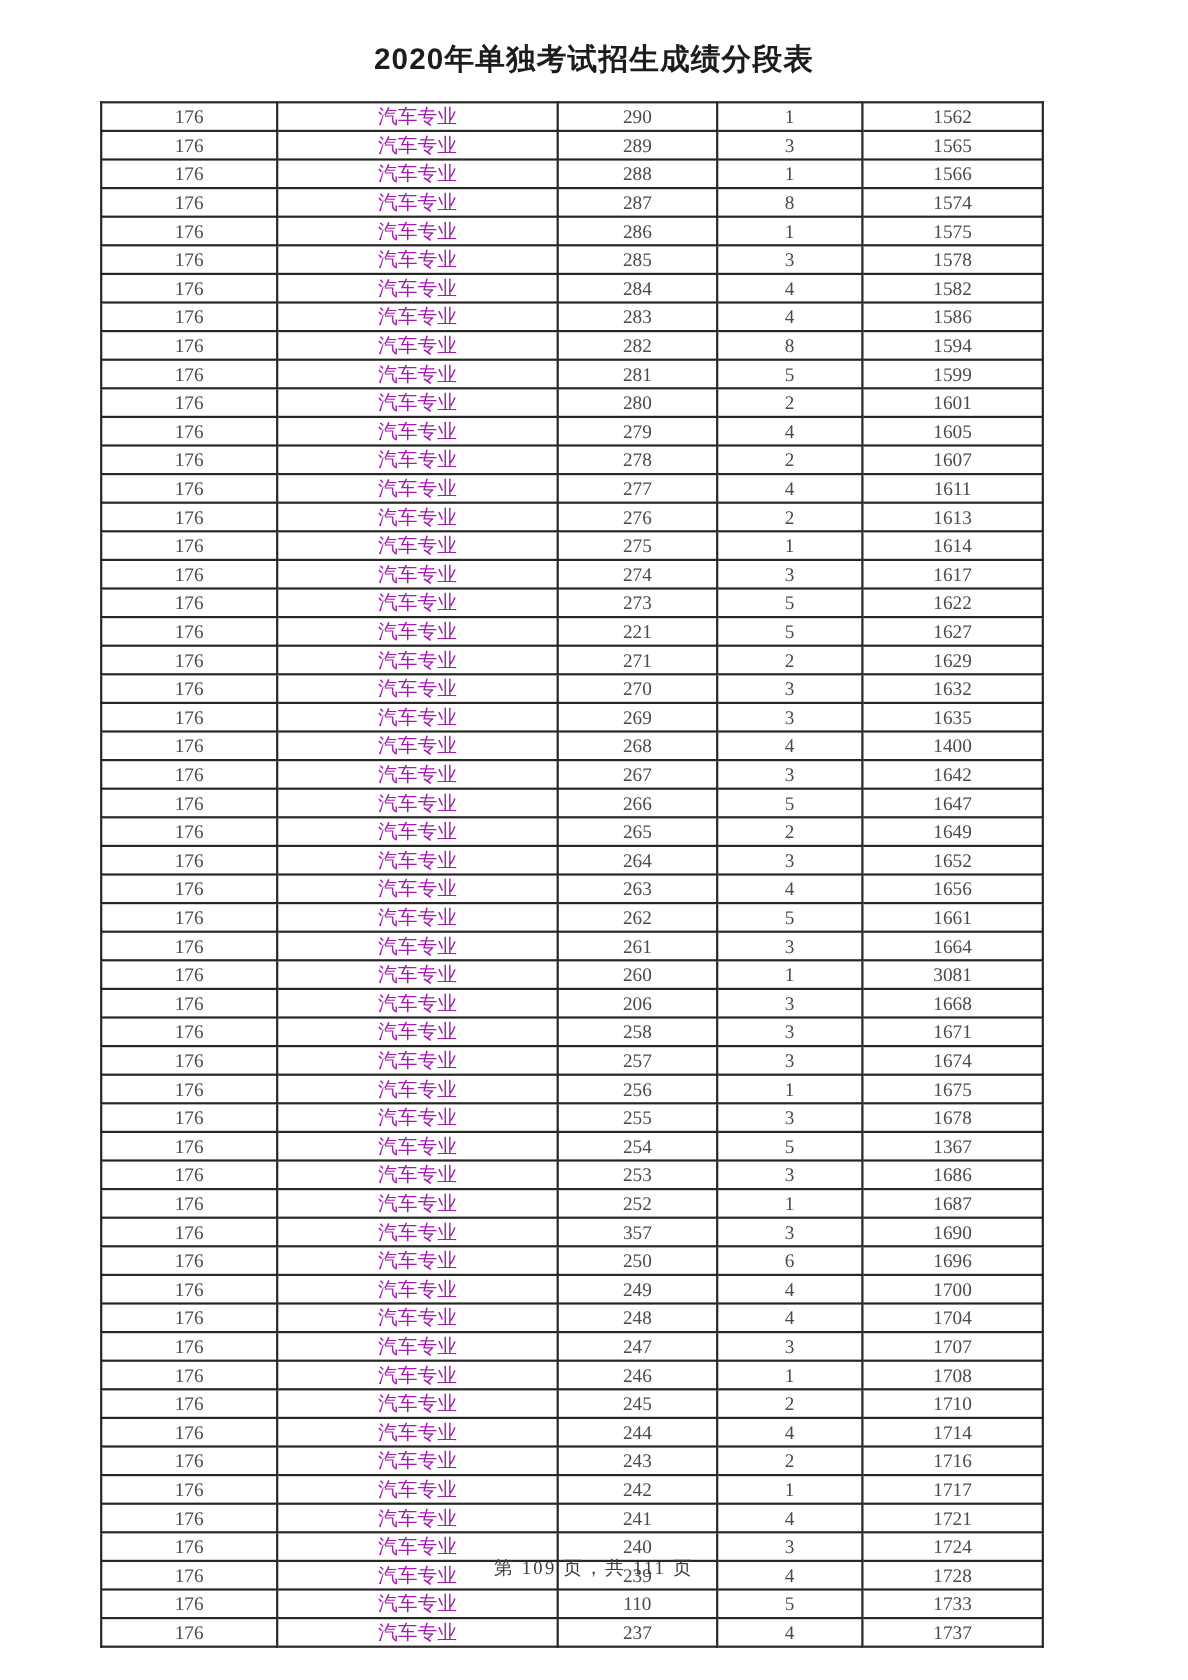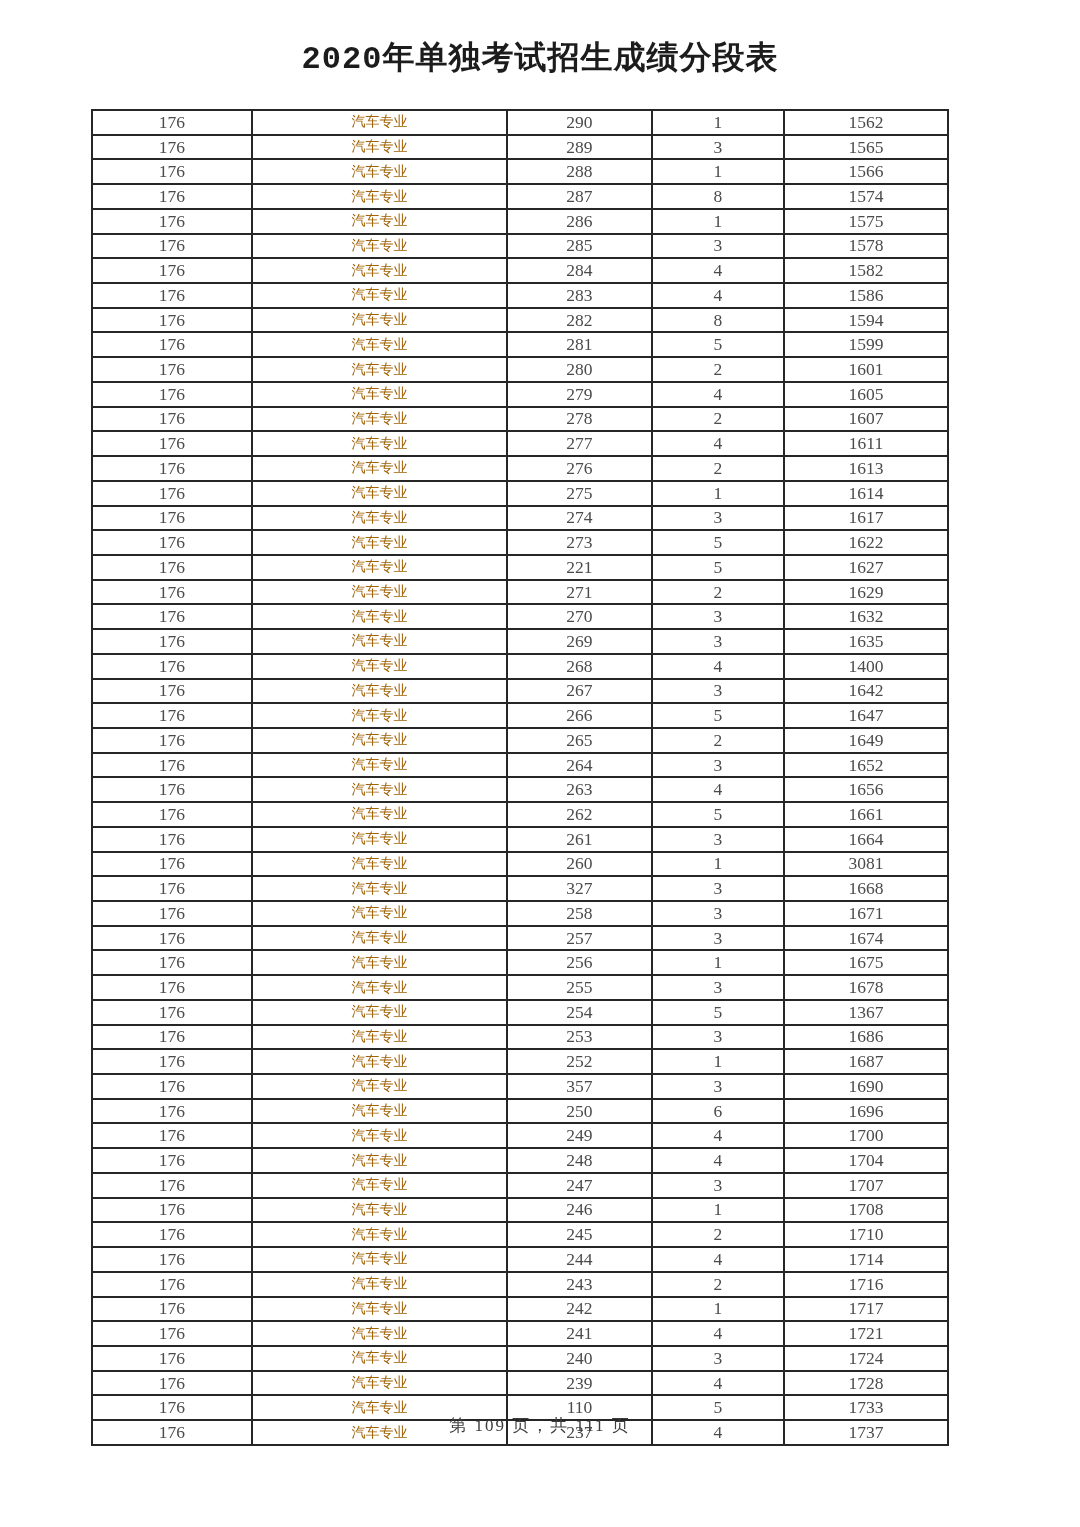--- a/index.html
+++ b/index.html
@@ -18,49 +18,49 @@
     position: absolute;
     inset: 0;
     background: #ffffff;
   }
   .doc-title {
     position: absolute;
     top: 36px;
     left: 0;
     width: 100%;
     text-align: center;
-    font-family: Liberation Mono, monospace;
+    font-family: Liberation Sans, sans-serif;
     font-weight: 700;
-    font-size: 32px;
+    font-size: 27px;
     letter-spacing: 1px;
     color: #1c1c1c;
   }
   table.score-table {
     position: absolute;
     left: 91px;
-    top: 109px;
+    top: 92px;
     width: 858px;
     height: 1337px;
     border-collapse: collapse;
     table-layout: fixed;
   }
   table.score-table td {
     border: 2px solid #262626;
     text-align: center;
     vertical-align: middle;
     font-family: "Liberation Serif", serif;
     font-size: 17.5px;
     color: #4b4b4b;
     padding: 0;
     overflow: hidden;
     white-space: nowrap;
   }
   table.score-table td:nth-child(2) {
-    color: #a16207;
-    font-size: 14px;
+    color: #a21caf;
+    font-size: 18px;
   }
   col.c1 { width: 156px; }
   col.c2 { width: 249px; }
   col.c3 { width: 141px; }
   col.c4 { width: 129px; }
   col.c5 { width: 160px; }
   .page-footer {
     position: absolute;
     top: 1414px;
     left: 0;
@@ -301,21 +301,21 @@
         <tr>
           <td>176</td>
           <td>汽车专业</td>
           <td>260</td>
           <td>1</td>
           <td>3081</td>
         </tr>
         <tr>
           <td>176</td>
           <td>汽车专业</td>
-          <td>327</td>
+          <td>206</td>
           <td>3</td>
           <td>1668</td>
         </tr>
         <tr>
           <td>176</td>
           <td>汽车专业</td>
           <td>258</td>
           <td>3</td>
           <td>1671</td>
         </tr>

